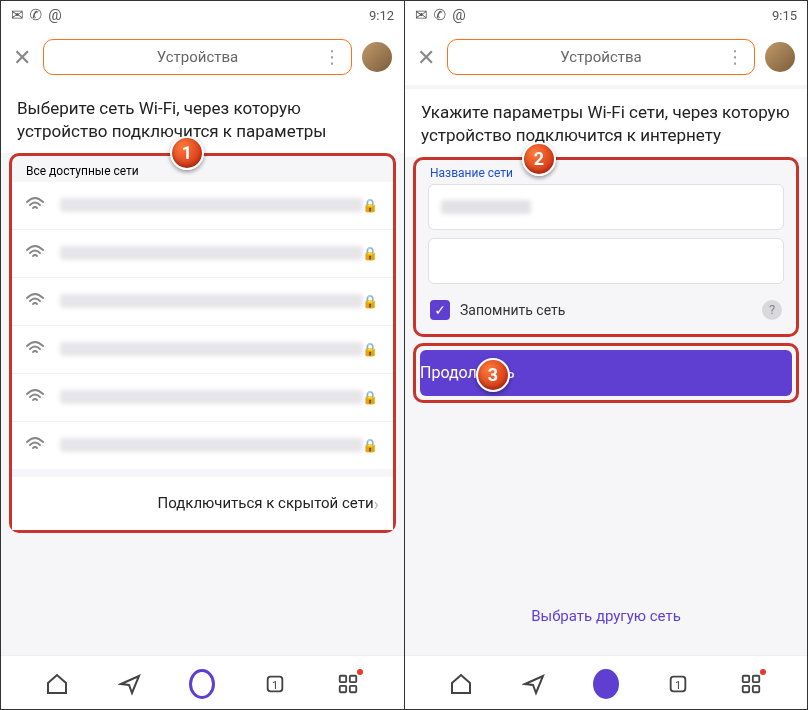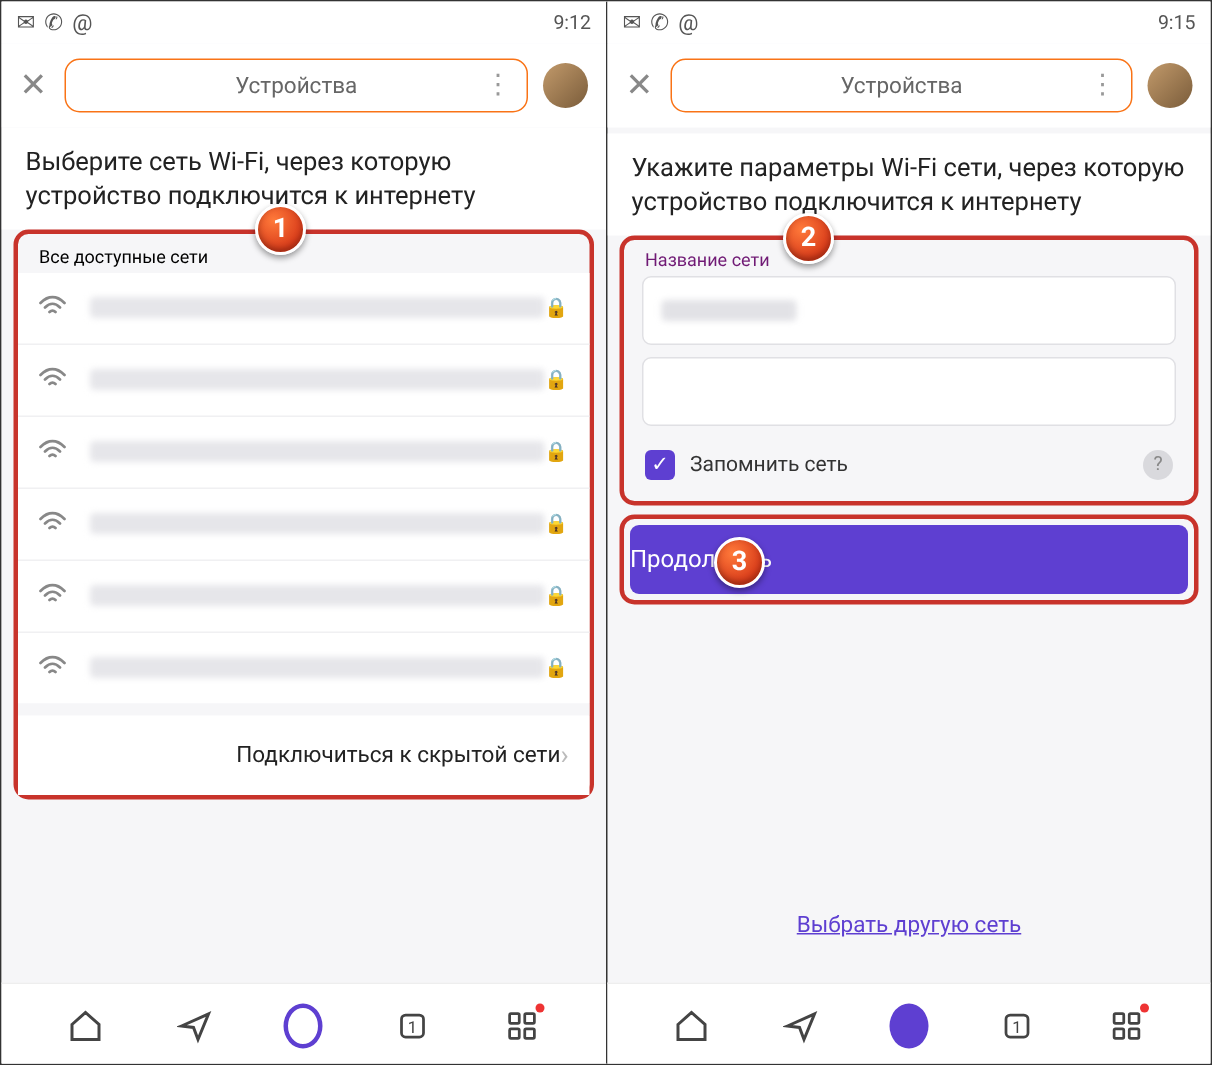--- a/index.html
+++ b/index.html
@@ -145,21 +145,21 @@
     align-items: center;
     justify-content: flex-end;
     font-size: 15px;
     color: #222;
   }
   .chev { color: #bbb; font-size: 18px; }
 
   
   .form-label {
     font-size: 12px;
-    color: #701a75;
+    color: #1d4ed8;
     padding: 6px 14px 4px 14px;
   }
   .form-input {
     margin: 0 12px 8px 12px;
     border: 1px solid #e0e0e4;
     border-radius: 6px;
     background: #fff;
     height: 46px;
     padding: 0 12px;
     display: flex;
@@ -223,21 +223,20 @@
     cursor: pointer;
   }
 
   .other-net {
     text-align: center;
     color: #5e3fd1;
     font-size: 15px;
     margin-top: auto;
     padding-bottom: 30px;
     cursor: pointer;
-    text-decoration: underline;
   }
   .content2 { display: flex; flex-direction: column; height: 100%; padding-top: 4px; }
 
   .bottombar {
     height: 56px;
     background: #fff;
     border-top: 1px solid #eee;
     display: flex;
     align-items: center;
     justify-content: space-around;
@@ -268,21 +267,21 @@
   <div class="navbar">
     <div class="close-x">✕</div>
     <div class="title-pill">
       <span class="title-text">Устройства</span>
       <span class="dots">⋮</span>
     </div>
     <div class="avatar"></div>
   </div>
 
   <div class="content">
-    <div class="heading">Выберите сеть Wi-Fi, через которую устройство подключится к интернету</div>
+    <div class="heading">Выберите сеть Wi-Fi, через которую устройство подключится к параметры</div>
 
     <div class="section-highlight">
       <div class="badge" style="top:-20px;left:158px">1</div>
       <div class="list-header">Все доступные сети</div>
       <div class="net-list">
         <div class="net-item">
           <span class="wifi-icon">
             <svg width="18" height="14" viewBox="0 0 18 14">
                 <path d="M1 5 Q9 -3 17 5 M4 8 Q9 3 14 8 M7 11 Q9 9 11 11" stroke="#888" stroke-width="1.8" fill="none" stroke-linecap="round"></path>
               </svg>

